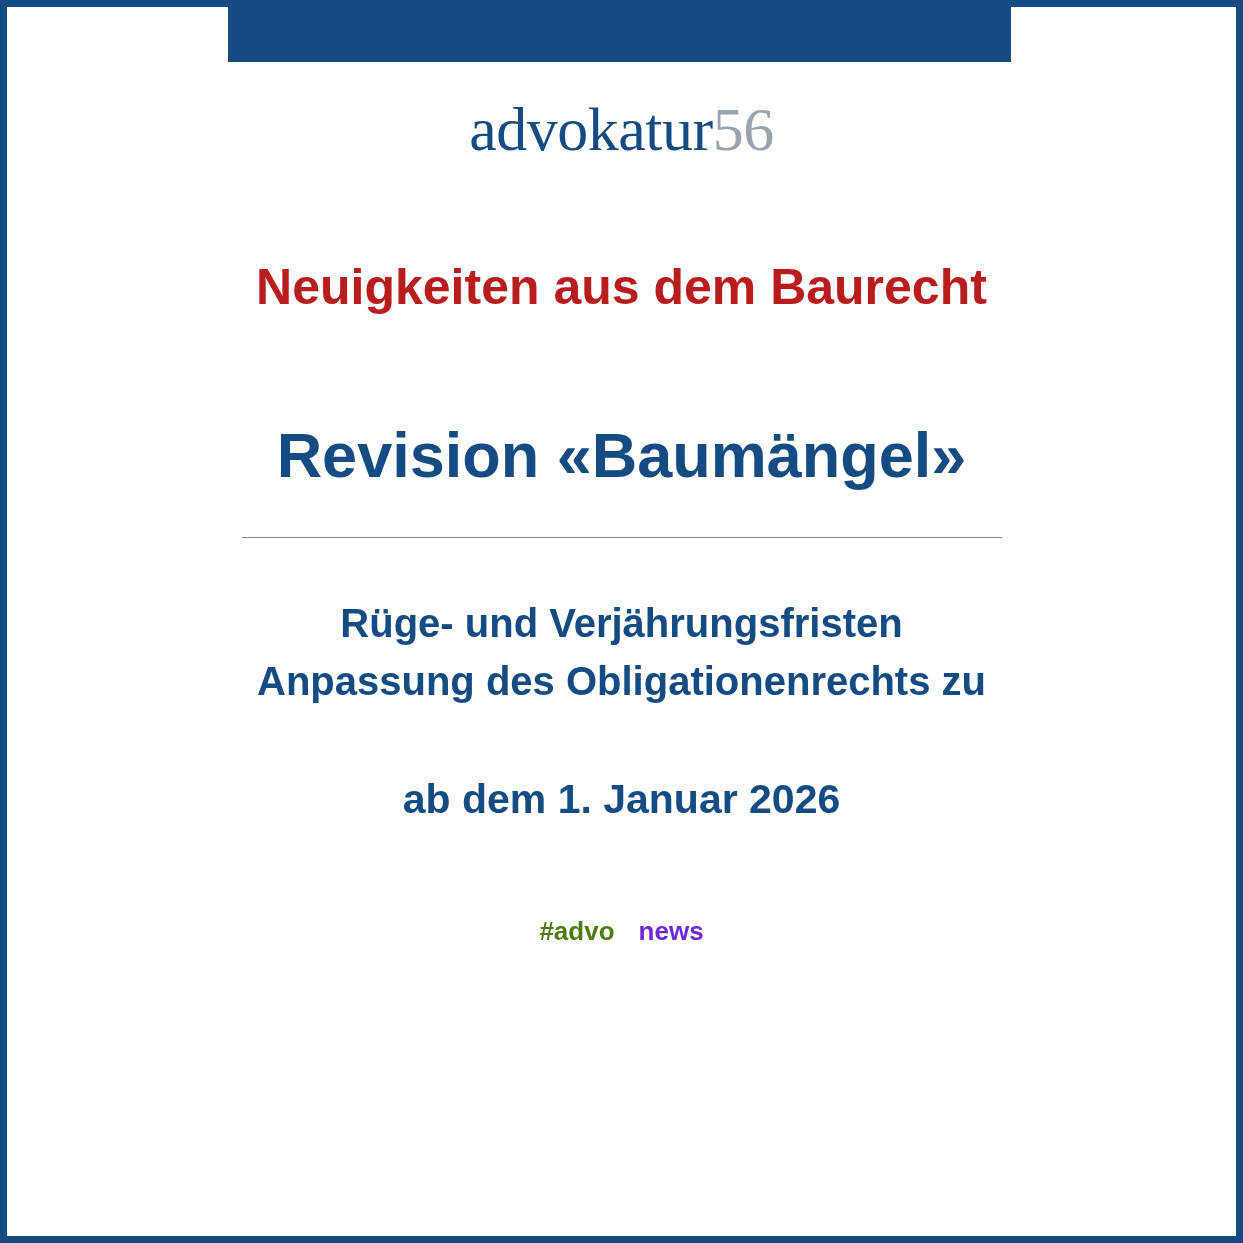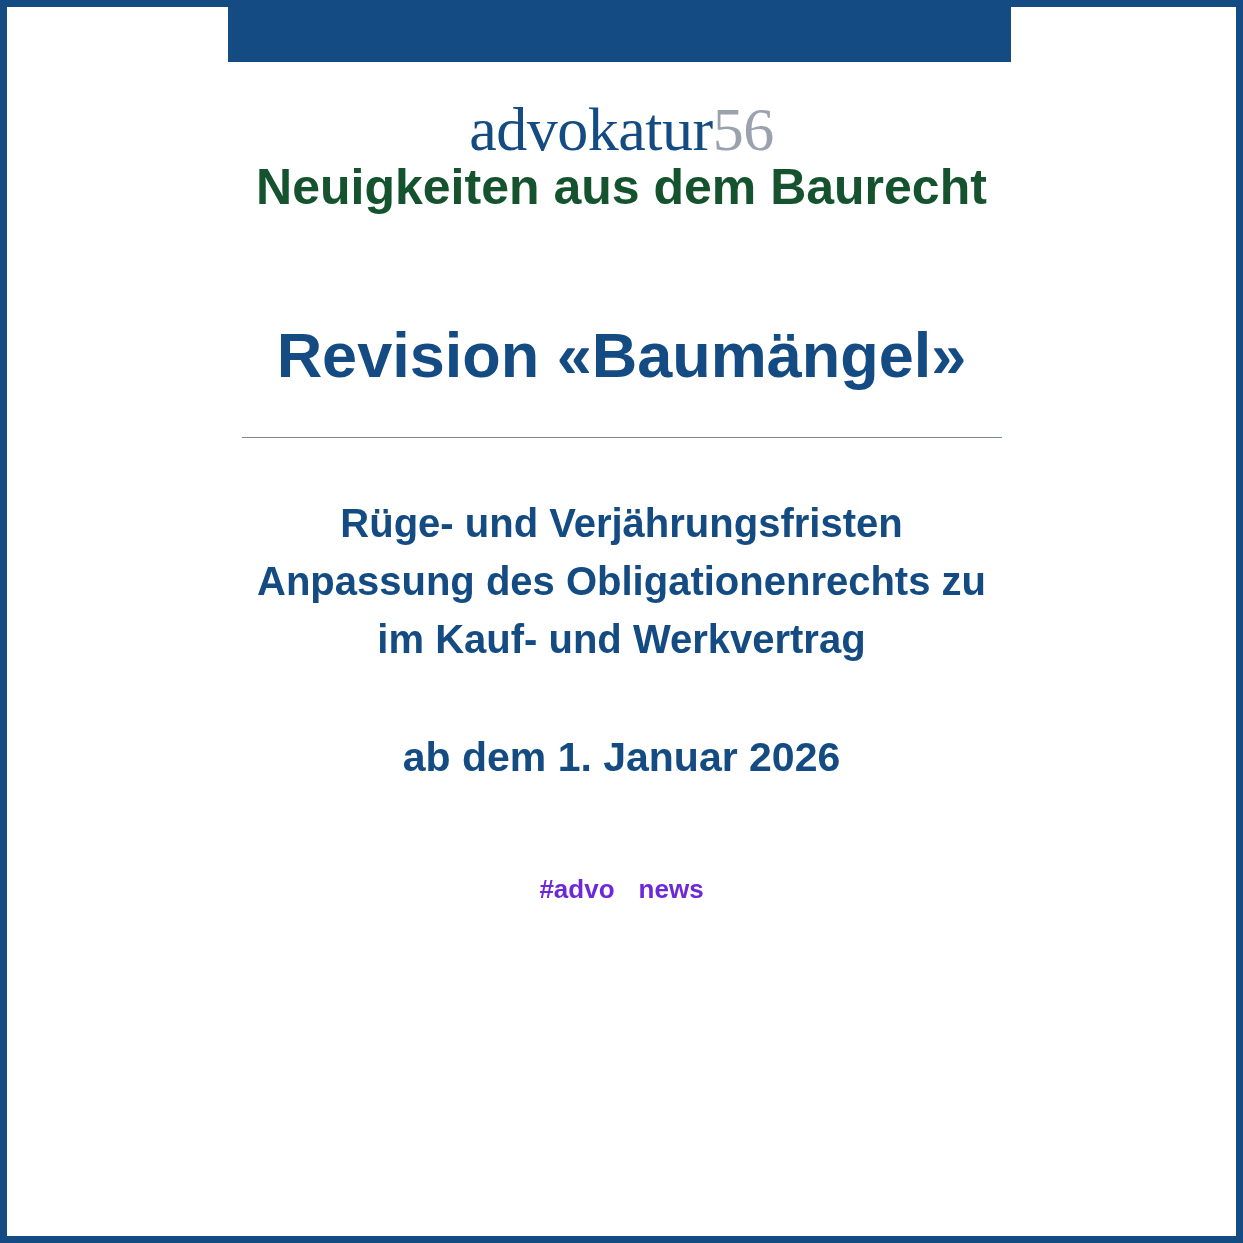--- a/index.html
+++ b/index.html
@@ -57,23 +57,24 @@
   }
   .logo .word {
     color: #134b82;
     font-weight: 400;
   }
   .logo .num {
     color: #9aa3ad;
     font-weight: 400;
   }
   .kicker {
+    margin-top: 100px;
     font-size: 50px;
     font-weight: bold;
-    color: #14532d;
+    color: #b91c1c;
     line-height: 1.1;
     text-align: center;
     white-space: nowrap;
   }
   .headline {
     margin-top: 106px;
     font-size: 63px;
     font-weight: bold;
     color: #134b82;
     text-align: center;
@@ -102,21 +103,21 @@
     text-align: center;
   }
   .hashtag {
     margin-top: 95px;
     font-size: 26px;
     font-weight: bold;
     text-align: center;
     line-height: 1;
   }
   .hashtag .a {
-    color: #6d28d9;
+    color: #4d7c0f;
   }
   .hashtag .b {
     color: #6d28d9;
     margin-left: 24px;
   }
 </style>
 </head>
 <body>
 
 <div class="canvas">
@@ -131,21 +132,20 @@
 
     <div class="kicker">Neuigkeiten aus dem Baurecht</div>
 
     <div class="headline">Revision «Baumängel»</div>
 
     <div class="divider"></div>
 
     <div class="subtitle">
       <div>Rüge- und Verjährungsfristen</div>
       <div>Anpassung des Obligationenrechts zu</div>
-      <div>im Kauf- und Werkvertrag</div>
     </div>
 
     <div class="date">ab dem 1. Januar 2026</div>
 
     <div class="hashtag">
       <span class="a">#advo</span><span class="b">news</span>
     </div>
 
   </div>
 

